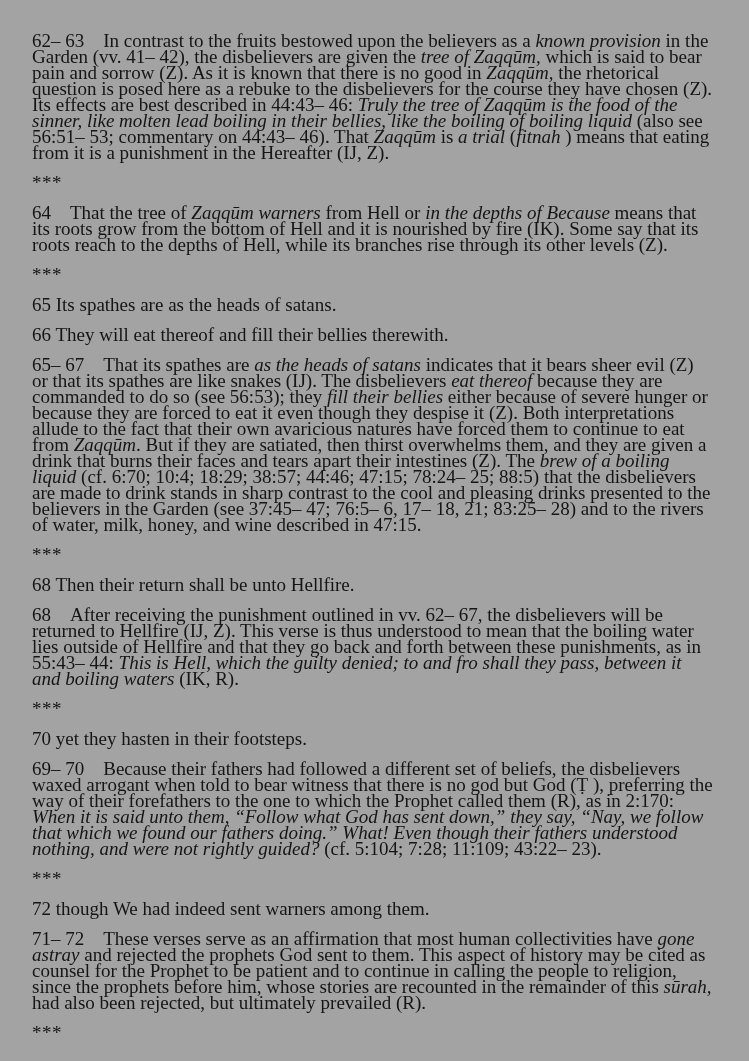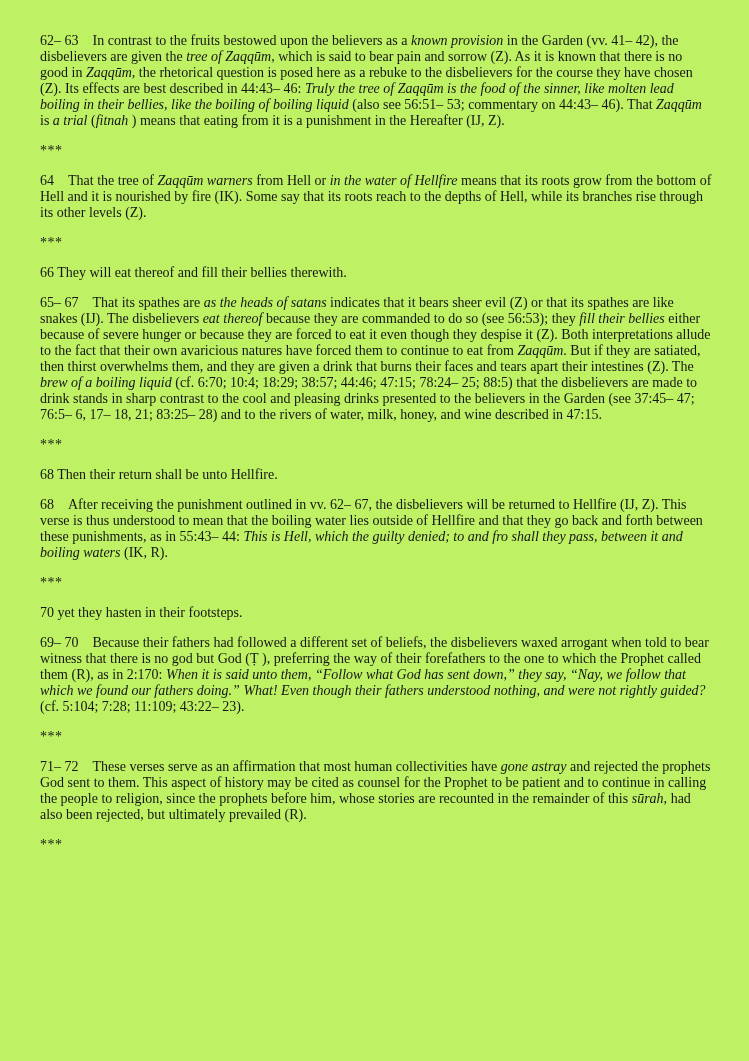--- a/index.html
+++ b/index.html
@@ -4,54 +4,56 @@
 <style>
   html, body {
     margin: 0;
     padding: 0;
     background: #ffffff;
   }
   .page {
     position: relative;
     width: 749px;
     height: 1061px;
-    background: #bef264;
+    background: #a3a3a3;
     color: #151515;
     font-family: "Liberation Serif", "DejaVu Serif", serif;
-    font-size: 14px;
+    font-size: 19px;
     line-height: 16px;
     box-sizing: border-box;
-    padding: 33px 36px 0 40px;
+    padding: 33px 36px 0 32px;
     overflow: hidden;
   }
   .page p {
     margin: 0 0 14px 0;
     text-align: left;
   }
   .page p.separator {
     letter-spacing: 0.5px;
   }
   .page i {
     font-style: italic;
   }
 </style>
 </head>
 <body>
 
 <div class="page">
   <main>
       <p class="commentary"><span>62– 63 In contrast to the fruits bestowed upon the believers as a </span><i>known provision</i><span> in the Garden (vv. 41– 42), the disbelievers are given the </span><i>tree of Zaqqūm,</i><span> which is said to bear pain and sorrow (Z). As it is known that there is no good in </span><i>Zaqqūm,</i><span> the rhetorical question is posed here as a rebuke to the disbelievers for the course they have chosen (Z). Its effects are best described in 44:43– 46: </span><i>Truly the tree of Zaqqūm is the food of the sinner, like molten lead boiling in their bellies, like the boiling of boiling liquid</i><span> (also see 56:51– 53; commentary on 44:43– 46). That </span><i>Zaqqūm</i><span> is </span><i>a trial</i><span> (</span><i>fitnah</i><span> ) means that eating from it is a punishment in the Hereafter (IJ, Z).</span></p>
       <p class="separator">***</p>
-      <p class="commentary"><span>64 That the tree of </span><i>Zaqqūm warners</i><span> from Hell or </span><i>in the water of Hellfire</i><span> means that its roots grow from the bottom of Hell and it is nourished by fire (IK). Some say that its roots reach to the depths of Hell, while its branches rise through its other levels (Z).</span></p>
+      <p class="commentary"><span>64 That the tree of </span><i>Zaqqūm warners</i><span> from Hell or </span><i>in the depths of Because</i><span> means that its roots grow from the bottom of Hell and it is nourished by fire (IK). Some say that its roots reach to the depths of Hell, while its branches rise through its other levels (Z).</span></p>
       <p class="separator">***</p>
+      <p class="verse"><span>65 Its spathes are as the heads of satans.</span></p>
       <p class="verse"><span>66 They will eat thereof and fill their bellies therewith.</span></p>
       <p class="commentary"><span>65– 67 That its spathes are </span><i>as the heads of satans</i><span> indicates that it bears sheer evil (Z) or that its spathes are like snakes (IJ). The disbelievers </span><i>eat thereof</i><span> because they are commanded to do so (see 56:53); they </span><i>fill their bellies</i><span> either because of severe hunger or because they are forced to eat it even though they despise it (Z). Both interpretations allude to the fact that their own avaricious natures have forced them to continue to eat from </span><i>Zaqqūm</i><span>. But if they are satiated, then thirst overwhelms them, and they are given a drink that burns their faces and tears apart their intestines (Z). The </span><i>brew of a boiling liquid</i><span> (cf. 6:70; 10:4; 18:29; 38:57; 44:46; 47:15; 78:24– 25; 88:5) that the disbelievers are made to drink stands in sharp contrast to the cool and pleasing drinks presented to the believers in the Garden (see 37:45– 47; 76:5– 6, 17– 18, 21; 83:25– 28) and to the rivers of water, milk, honey, and wine described in 47:15.</span></p>
       <p class="separator">***</p>
       <p class="verse"><span>68 Then their return shall be unto Hellfire.</span></p>
       <p class="commentary"><span>68 After receiving the punishment outlined in vv. 62– 67, the disbelievers will be returned to Hellfire (IJ, Z). This verse is thus understood to mean that the boiling water lies outside of Hellfire and that they go back and forth between these punishments, as in 55:43– 44: </span><i>This is Hell, which the guilty denied; to and fro shall they pass, between it and boiling waters</i><span> (IK, R).</span></p>
       <p class="separator">***</p>
       <p class="verse"><span>70 yet they hasten in their footsteps.</span></p>
       <p class="commentary"><span>69– 70 Because their fathers had followed a different set of beliefs, the disbelievers waxed arrogant when told to bear witness that there is no god but God (Ṭ ), preferring the way of their forefathers to the one to which the Prophet called them (R), as in 2:170: </span><i>When it is said unto them, “Follow what God has sent down,” they say, “Nay, we follow that which we found our fathers doing.” What! Even though their fathers understood nothing, and were not rightly guided?</i><span> (cf. 5:104; 7:28; 11:109; 43:22– 23).</span></p>
       <p class="separator">***</p>
+      <p class="verse"><span>72 though We had indeed sent warners among them.</span></p>
       <p class="commentary"><span>71– 72 These verses serve as an affirmation that most human collectivities have </span><i>gone astray</i><span> and rejected the prophets God sent to them. This aspect of history may be cited as counsel for the Prophet to be patient and to continue in calling the people to religion, since the prophets before him, whose stories are recounted in the remainder of this </span><i>sūrah,</i><span> had also been rejected, but ultimately prevailed (R).</span></p>
       <p class="separator">***</p>
     </main>
 </div>
 
 </body></html>

